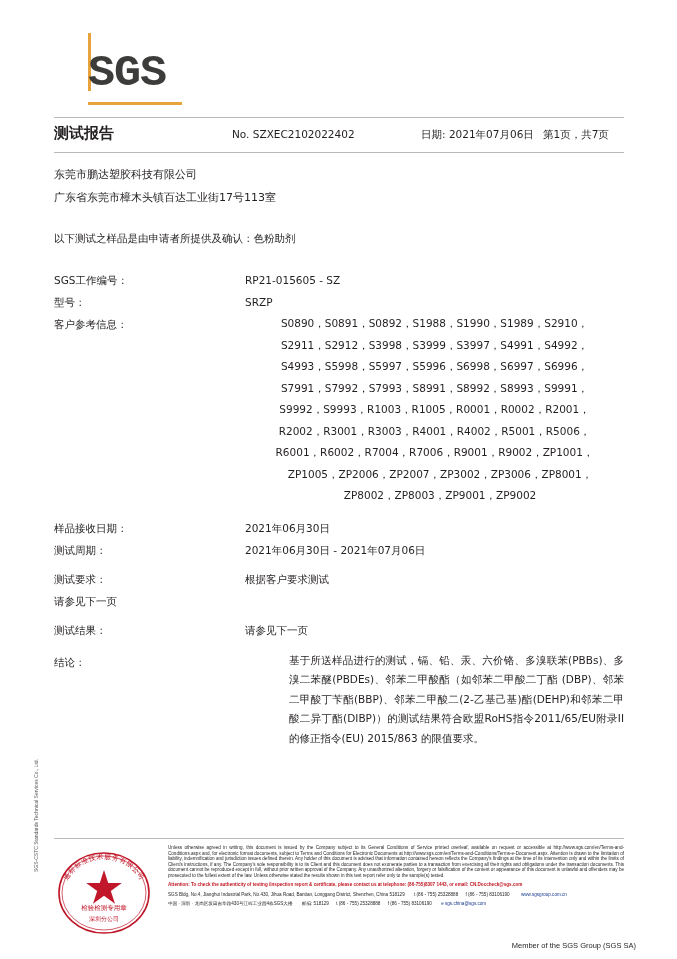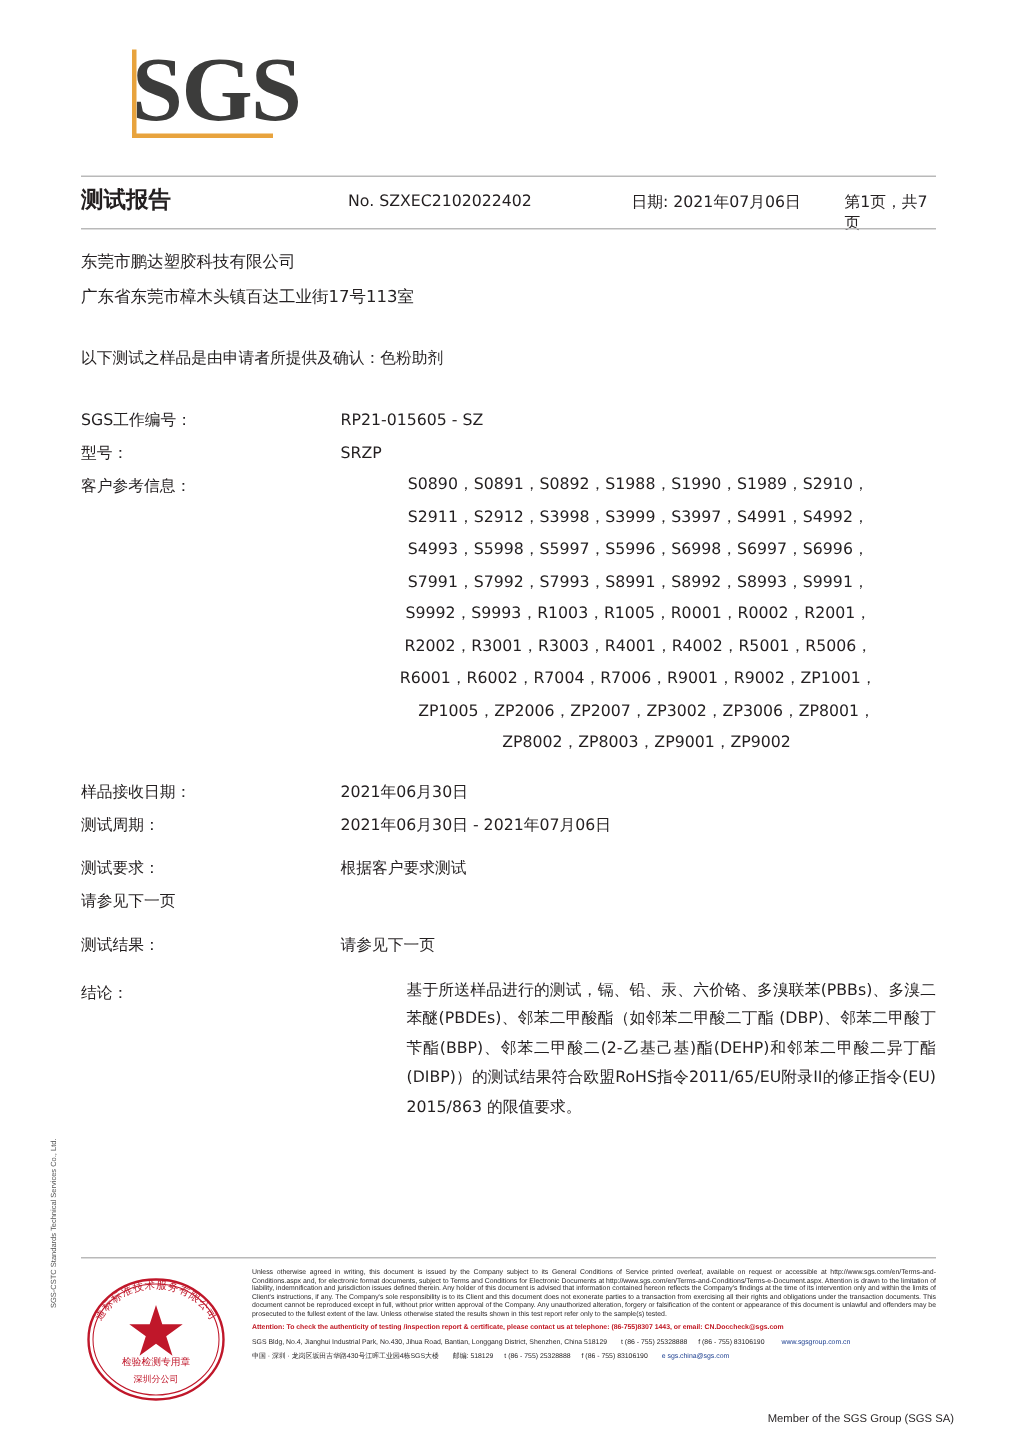--- a/index.html
+++ b/index.html
@@ -12,26 +12,27 @@
     position: relative;
     overflow: hidden;
   }
   .page { position: relative; width: 677px; height: 959px; }
 
   
   .logo-wrap {
     position: absolute; left: 88px; top: 35px;
   }
   .logo-text {
-    font-family: Liberation Serif, serif;
+    font-family: Liberation Mono, monospace;
     font-weight: bold;
-    font-size: 61px;
+    font-size: 45px;
     letter-spacing: -1px;
     color: #3c3c3b;
     line-height: 52px;
+    margin-top: 13px;
   }
   .logo-bar {
     width: 94px; height: 3px; background: #e8a33d; margin-top: 2px;
   }
   .logo-bar2 {
     position: absolute; left: 88px; top: 33px; width: 3px; height: 58px; background: #e8a33d;
   }
 
   
   .rule-top {
@@ -47,21 +48,21 @@
   }
   .hdr-no {
     position: absolute; left: 178px; top: 4px; font-size: 10.5px;
     font-family: "DejaVu Sans", sans-serif;
   }
   .hdr-date {
     position: absolute; left: 367px; top: 4px; font-size: 10.5px;
     font-family: "DejaVu Sans", sans-serif;
   }
   .hdr-page {
-    position: absolute; left: 509px; top: 4px; font-size: 10.5px;
+    position: absolute; left: 489px; top: 4px; font-size: 10.5px;
     font-family: "DejaVu Sans", sans-serif;
   }
   .rule-mid {
     position: absolute; left: 54px; top: 152px; width: 570px; height: 1px; background: #b9b9b9;
   }
 
   
   .company {
     position: absolute; left: 54px; top: 163px; width: 560px;
     font-size: 11px; font-family: "DejaVu Sans", sans-serif; line-height: 23px;
@@ -70,21 +71,21 @@
   
   .intro {
     position: absolute; left: 54px; top: 232px; font-size: 10.5px;
     font-family: "DejaVu Sans", sans-serif;
   }
 
   
   .fields {
     position: absolute; left: 54px; top: 269px; width: 570px;
   }
-  .frow { position: relative; width: 100%; display: flex; align-items: flex-start; }
+  .frow { position: relative; width: 100%; display: flex; align-items: flex-start; gap: 18px; }
   .flabel {
     width: 173px; flex: none;
     font-size: 10.5px; font-family: "DejaVu Sans", sans-serif;
     line-height: 22px; color: #231f20;
   }
   .fvalue {
     flex: 1;
     font-size: 10.5px; font-family: "DejaVu Sans", sans-serif;
     line-height: 22px; color: #231f20;
   }

